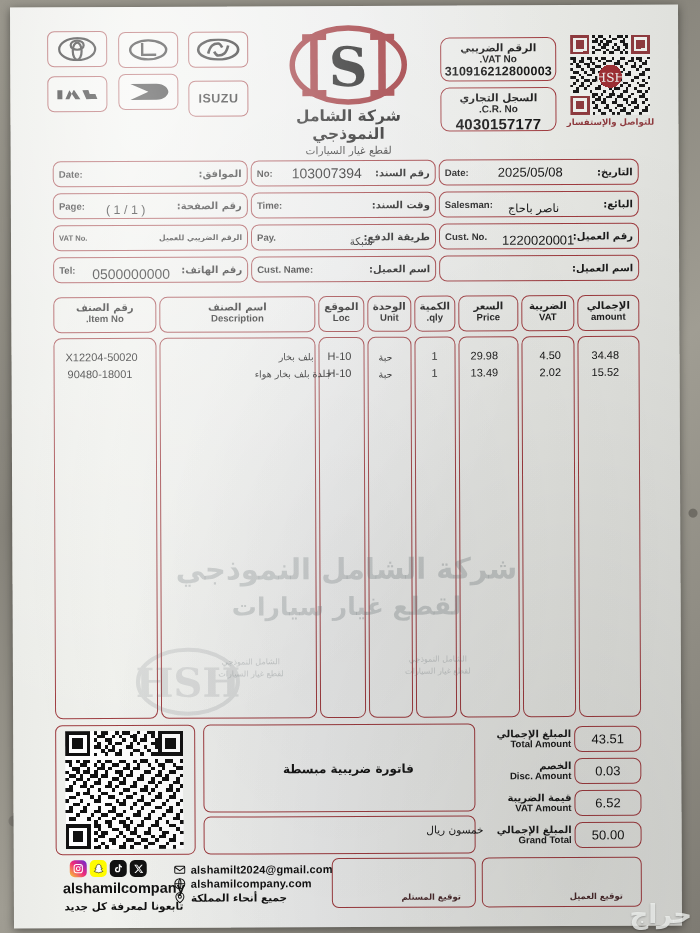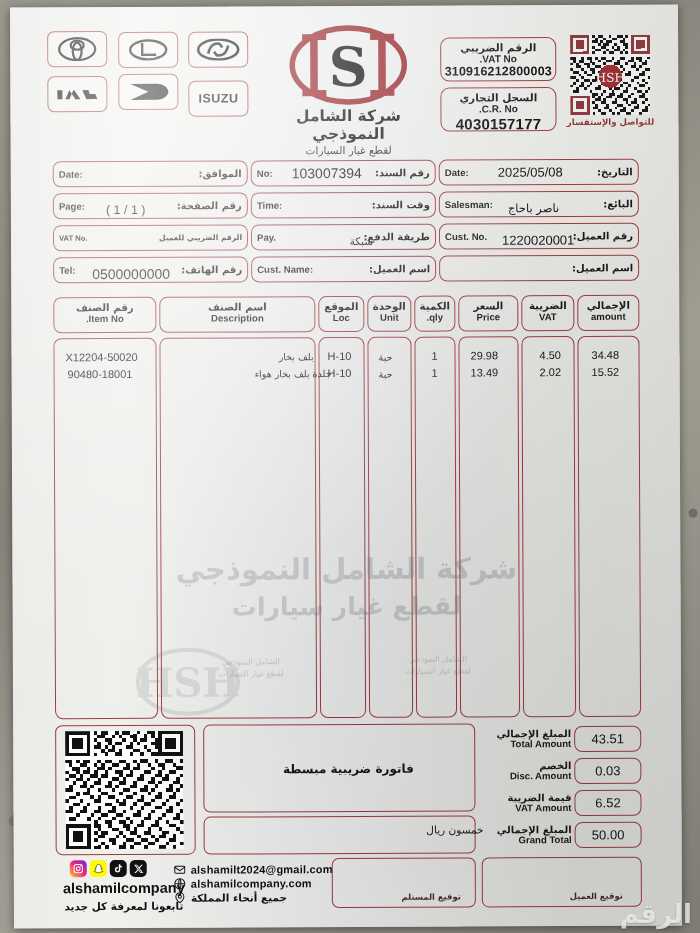--- a/index.html
+++ b/index.html
@@ -967,13 +967,13 @@
             <path d="M12 22s8-6 8-12a8 8 0 1 0-16 0c0 6 8 12 8 12z"></path>
             <circle cx="12" cy="10" r="3"></circle>
           </svg>
       <span class="c-txt ar">جميع أنحاء المملكة</span>
     </div>
   </div>
 
  </div>
 </div>
 
-<div class="haraj">الرقم</div>
+<div class="haraj">حراج</div>
 
 </body></html>

